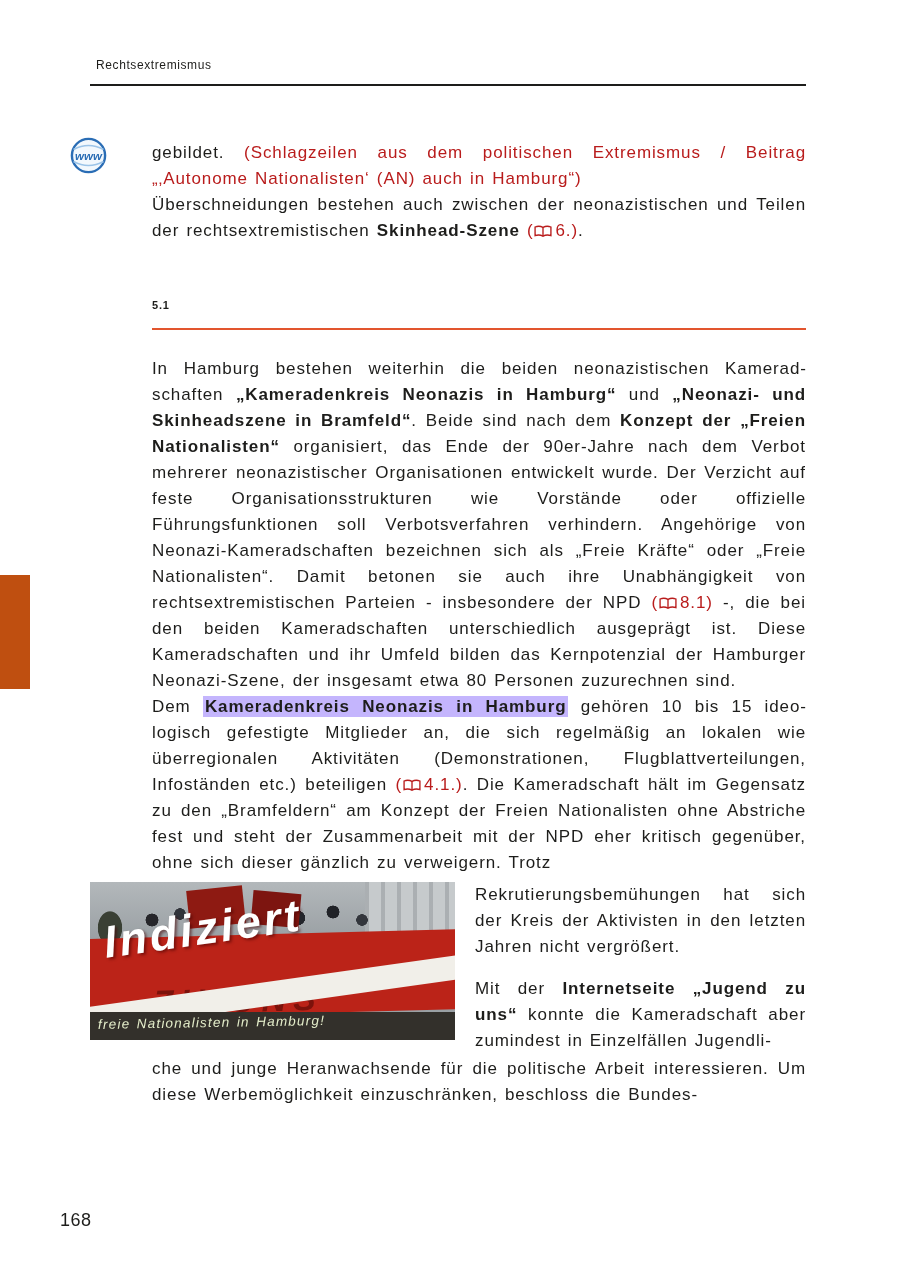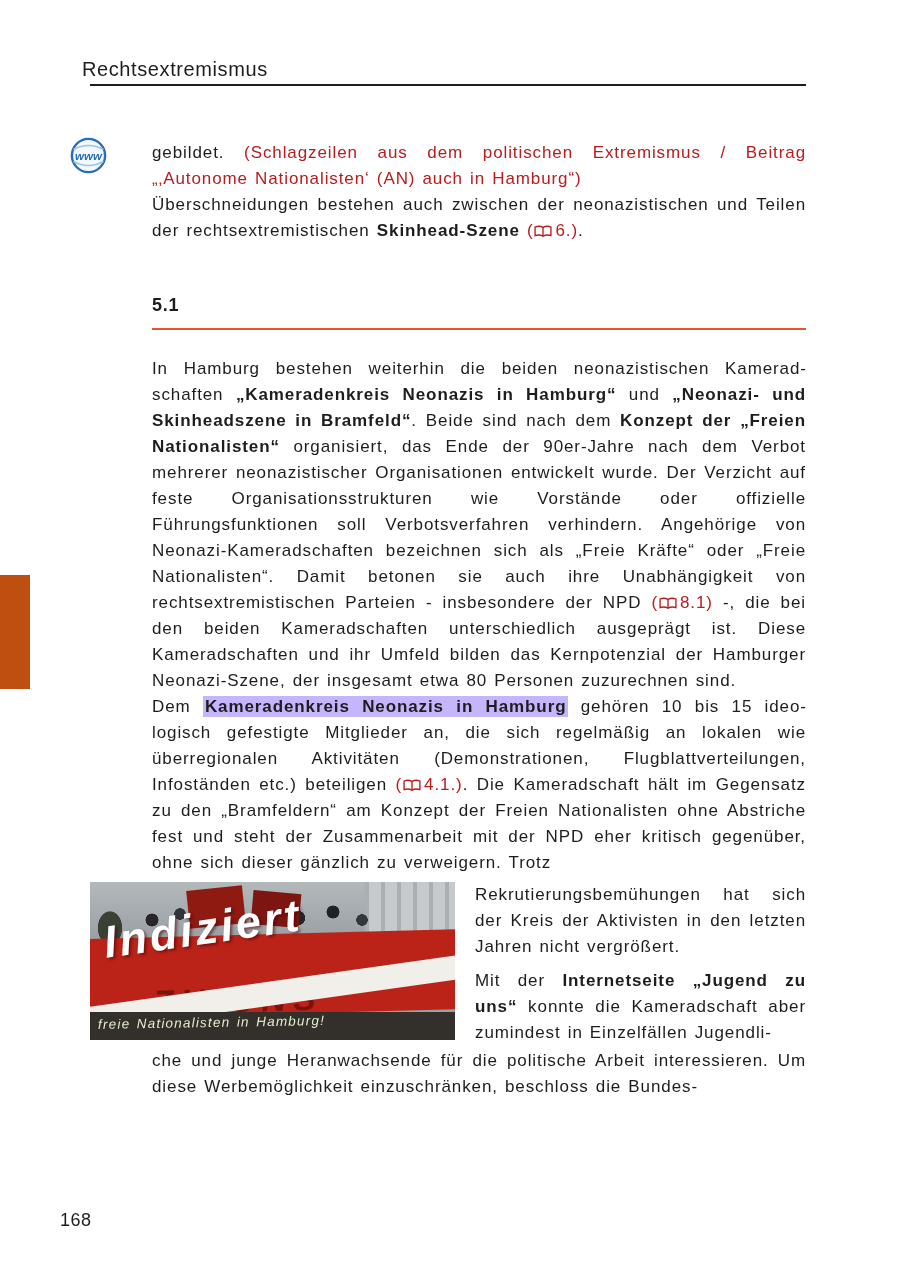--- a/index.html
+++ b/index.html
@@ -2,21 +2,21 @@
 <html><head>
 <meta charset="utf-8">
 <style>
   * { margin:0; padding:0; box-sizing:border-box; }
   html,body { background:#ffffff; }
   .page {
     position:relative; width:900px; height:1276px; background:#ffffff;
     font-family:"Liberation Sans","DejaVu Sans",sans-serif;
     color:#1d1d1b; overflow:hidden;
   }
-  .running-header { position:absolute; left:82px; top:58px; font-size:20px; letter-spacing:0.6px; }
+  .running-header { position:absolute; left:96px; top:58px; font-size:12px; letter-spacing:0.6px; }
   .header-rule { position:absolute; left:90px; top:84px; width:716px; border-top:2px solid #1d1d1b; }
   .margin-tab { position:absolute; left:0; top:575px; width:30px; height:114px; background:#bf4f10; }
   .page-number { position:absolute; left:60px; top:1210px; font-size:18px; letter-spacing:0.5px; }
 
   .www-icon { position:absolute; left:70px; top:137px; width:37px; height:37px; }
 
   .content {
     position:absolute; left:152px; top:140px; width:654px;
     font-size:17px; line-height:26px; letter-spacing:0.9px; word-spacing:1.5px;
     text-align:justify; hyphens:manual;
@@ -24,31 +24,31 @@
   .content p { margin:0; }
   .p-intro { margin-bottom:22px; }
   .p-overlap { margin-bottom:0; }
   .green { color:#b91c1c; }
   .ref { white-space:nowrap; }
   .book-icon { vertical-align:-2px; margin:0 3px 0 1px; }
   .hl { background:#c4b5fd; font-weight:bold; padding:1px 2px; }
 
   .heading {
     display:flex; margin-top:48px; padding-bottom:10px; margin-bottom:26px;
-    border-bottom:2px solid #e2552e; font-size:18px; font-weight:bold;
+    border-bottom:2px solid #e2552e; font-size:11px; font-weight:bold;
     text-align:left; letter-spacing:0.8px;
   }
   .heading .num { width:76px; flex:none; }
 
   .p-kamerad { margin-bottom:20px; }
   .p-kreis { margin-bottom:0; }
 
   .photo-row { display:flex; align-items:flex-start; margin-top:6px; margin-bottom:2px; }
   .side-col { flex:1; }
-  .side-col .p-wrap2 { margin-top:8px; }
+  .side-col .p-wrap2 { margin-top:16px; }
 
   .photo {
     flex:none; width:365px; height:158px; margin-left:-62px; margin-right:20px;
     position:relative; overflow:hidden; background:#9aa0a4;
   }
   .ph-sky { position:absolute; left:0; top:0; right:0; height:64px;
     background:linear-gradient(#b3b8bb,#979da1); }
   .ph-building { position:absolute; right:0; top:0; width:90px; height:72px; background:#c6cacc;
     background-image:repeating-linear-gradient(90deg, rgba(120,125,130,.35) 0 4px, transparent 4px 16px); }
   .ph-crowd { position:absolute; left:0; top:8px; right:0; height:60px;

